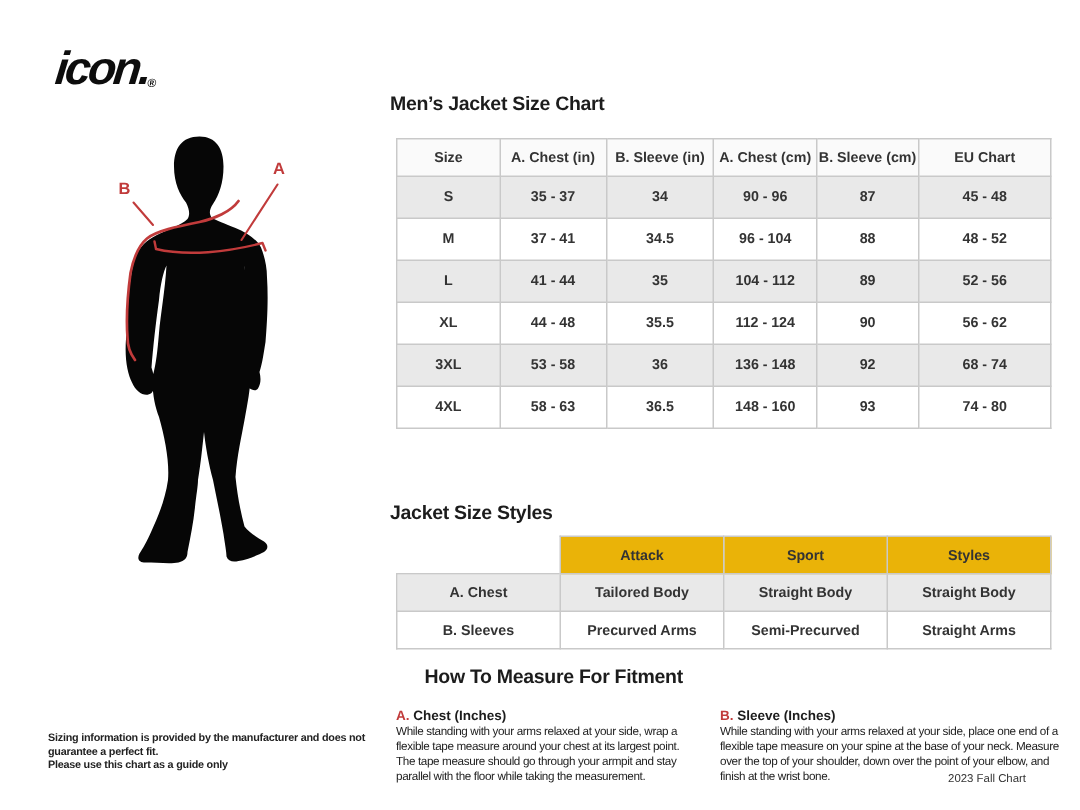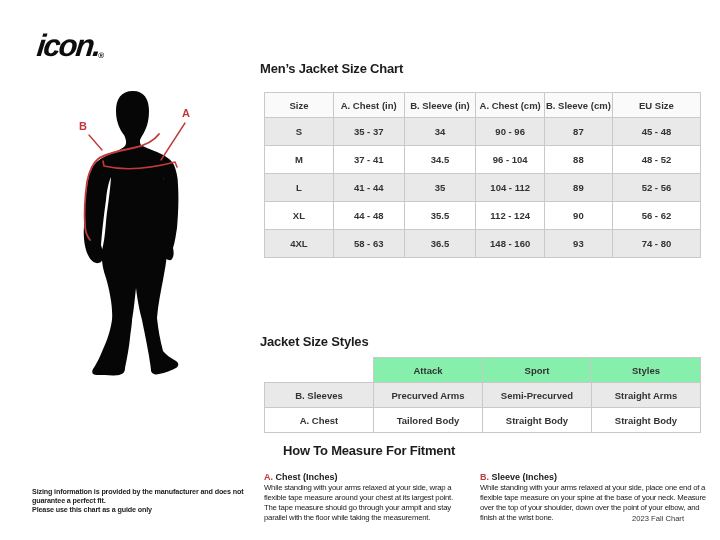--- a/index.html
+++ b/index.html
@@ -33,21 +33,21 @@
   #size-table { top:92px; }
   #size-table thead th { height:25px; background:#fafafa; }
   #size-table tbody td { height:28px; background:#ffffff; }
   #size-table tbody tr:nth-child(odd) td { background:#e9e9e9; }
   #size-table th:nth-child(1){ width:15.8%; } #size-table th:nth-child(2){ width:16.2%; }
   #size-table th:nth-child(3){ width:16.5%; } #size-table th:nth-child(4){ width:15.7%; }
   #size-table th:nth-child(5){ width:15.6%; }
 
   #style-table { top:357px; }
   #style-table th, #style-table td { height:25px; }
-  #style-table thead th { background:#86efac; }
+  #style-table thead th { background:#eab308; }
   #style-table thead th.blank { border:none; background:#ffffff; }
   #style-table tbody tr:nth-child(1) td { background:#e9e9e9; }
   #style-table tbody tr:nth-child(2) td { background:#ffffff; }
 
   .measure-cols { position:absolute; left:264px; top:472px; width:437px;
                   display:grid; grid-template-columns:196px 232px; column-gap:20px; }
   .measure-head { font-size:9px; font-weight:bold; color:#1c1c1c; margin-bottom:1px; }
   .measure-head .letter { color:#c13b3b; }
   .measure-body { font-size:7.8px; letter-spacing:-0.25px; line-height:10px; color:#222; font-weight:500; }
 
@@ -94,21 +94,21 @@
 
   <div class="sec-title" id="title-size">Men’s Jacket Size Chart</div>
   <table id="size-table">
       <thead>
         <tr>
           <th>Size</th>
           <th>A. Chest (in)</th>
           <th>B. Sleeve (in)</th>
           <th>A. Chest (cm)</th>
           <th>B. Sleeve (cm)</th>
-          <th>EU Size</th>
+          <th>EU Chart</th>
         </tr>
       </thead>
       <tbody>
         <tr>
           <td>S</td>
           <td>35 - 37</td>
           <td>34</td>
           <td>90 - 96</td>
           <td>87</td>
           <td>45 - 48</td>
@@ -131,20 +131,28 @@
         </tr>
         <tr>
           <td>XL</td>
           <td>44 - 48</td>
           <td>35.5</td>
           <td>112 - 124</td>
           <td>90</td>
           <td>56 - 62</td>
         </tr>
         <tr>
+          <td>3XL</td>
+          <td>53 - 58</td>
+          <td>36</td>
+          <td>136 - 148</td>
+          <td>92</td>
+          <td>68 - 74</td>
+        </tr>
+        <tr>
           <td>4XL</td>
           <td>58 - 63</td>
           <td>36.5</td>
           <td>148 - 160</td>
           <td>93</td>
           <td>74 - 80</td>
         </tr>
       </tbody>
     </table>
 
@@ -153,30 +161,30 @@
       <thead>
         <tr>
           <th class="blank"></th>
           <th>Attack</th>
           <th>Sport</th>
           <th>Styles</th>
         </tr>
       </thead>
       <tbody>
         <tr>
+          <td>A. Chest</td>
+          <td>Tailored Body</td>
+          <td>Straight Body</td>
+          <td>Straight Body</td>
+        </tr>
+        <tr>
           <td>B. Sleeves</td>
           <td>Precurved Arms</td>
           <td>Semi-Precurved</td>
           <td>Straight Arms</td>
-        </tr>
-        <tr>
-          <td>A. Chest</td>
-          <td>Tailored Body</td>
-          <td>Straight Body</td>
-          <td>Straight Body</td>
         </tr>
       </tbody>
     </table>
 
   <div class="sec-title" id="title-measure">How To Measure For Fitment</div>
 
   <div class="measure-cols">
     <div>
       <div class="measure-head"><span class="letter">A.</span><span> Chest (Inches)</span></div>
       <div class="measure-body">While standing with your arms relaxed at your side, wrap a flexible tape measure around your chest at its largest point. The tape measure should go through your armpit and stay parallel with the floor while taking the measurement.</div>

